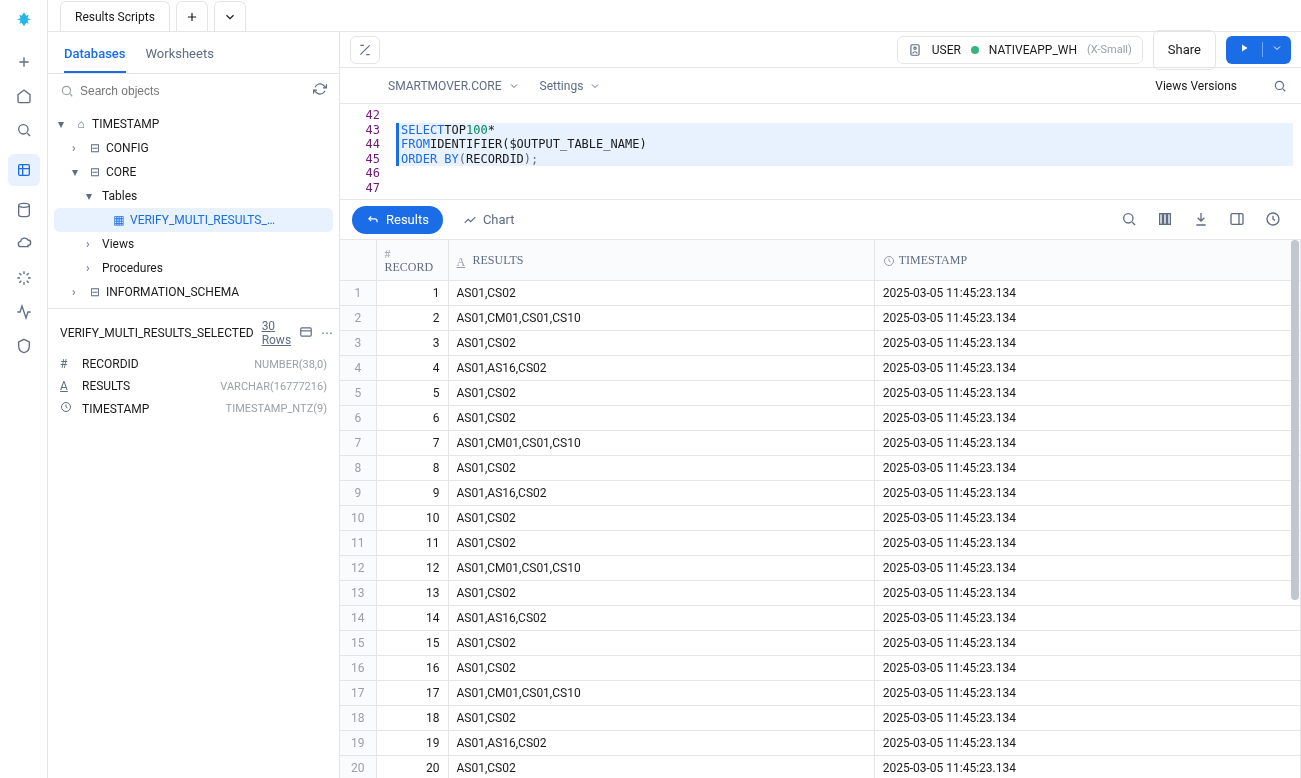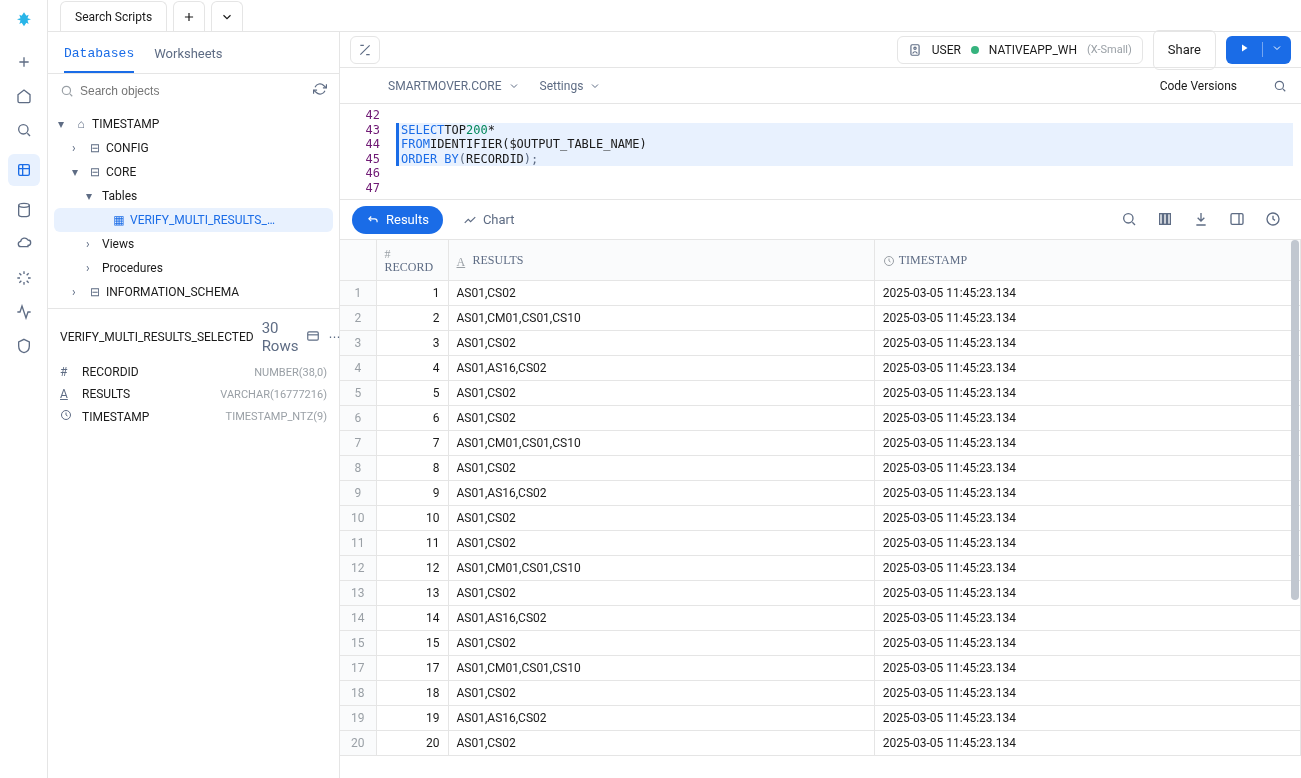--- a/index.html
+++ b/index.html
@@ -11,35 +11,35 @@
 .rail .ic.active { color:#1a6ce7; }
 .rail .active-wrap { background:#e8f1fe; border-radius:6px; padding:6px; }
 .main { flex:1; display:flex; flex-direction:column; min-width:0; }
 .tabs { height:32px; display:flex; align-items:flex-end; padding-left:12px; border-bottom:1px solid #e5e5e5; gap:6px; }
 .tab { height:30px; padding:0 14px; border:1px solid #e5e5e5; border-bottom:none; border-radius:6px 6px 0 0; display:flex; align-items:center; background:#fff; font-size:12px; }
 .tab.icon-only { width:32px; padding:0; justify-content:center; cursor:pointer; }
 .workspace { flex:1; display:flex; min-height:0; }
 .sidebar { width:292px; border-right:1px solid #e5e5e5; display:flex; flex-direction:column; min-height:0; }
 .sb-tabs { display:flex; gap:20px; padding:14px 16px 0 16px; font-size:13px; border-bottom:1px solid #e5e5e5; }
 .sb-tab { padding-bottom:10px; cursor:pointer; color:#5e6c84; }
-.sb-tab.active { color:#1a6ce7; border-bottom:2px solid #1a6ce7; font-weight:500;font-family:Liberation Mono, monospace; }
+.sb-tab.active { color:#1a6ce7; border-bottom:2px solid #1a6ce7; font-weight:500; }
 .search-row { display:flex; align-items:center; padding:8px 12px; gap:6px; border-bottom:1px solid transparent; }
 .search-row input { border:none; outline:none; flex:1; font-size:12px; color:#6d28d9; }
 .refresh { color:#5e6c84; cursor:pointer; }
 .tree { padding:4px 0; overflow:auto; }
 .tree-node { display:flex; align-items:center; padding:5px 10px; gap:4px; cursor:pointer; font-size:12px; color:#1a1a1a; }
 .tree-node.selected { background:#e8f1fe; color:#1a6ce7; border-radius:6px; margin:0 6px; }
 .chev { width:12px; color:#5e6c84; }
 .nic { width:14px; height:14px; color:#5e6c84; display:inline-flex; align-items:center; justify-content:center; }
 .tree-node.selected .nic { color:#1a6ce7; }
 .ind1 { padding-left:24px; } .ind2 { padding-left:38px; } .ind4 { padding-left:58px; }
 .table-label.crop { overflow:hidden; text-overflow:ellipsis; white-space:nowrap; max-width:150px; }
 .meta-hdr { display:flex; align-items:center; padding:10px 12px 6px 12px; font-size:12px; color:#1a1a1a; gap:8px; border-top:1px solid #e5e5e5; }
 .meta-hdr .name { flex:1; font-weight:400; }
-.meta-hdr .rows { color:#5e6c84; font-size:15px; }
+.meta-hdr .rows { color:#5e6c84; font-size:12px;text-decoration:underline; }
 .dots { color:#5e6c84; cursor:pointer; }
 .cols { padding:0 12px 12px 12px; }
 .col-row { display:flex; align-items:center; padding:4px 0; gap:8px; font-size:12px; }
 .col-row .type { margin-left:auto; color:#9aa0a6; font-size:11px; }
 .col-ic { width:14px; color:#5e6c84; }
 .editor-pane { flex:1; display:flex; flex-direction:column; min-width:0; }
 .toolbar { height:36px; display:flex; align-items:center; padding:6px 10px; border-bottom:1px solid #e5e5e5; gap:10px; }
 .toolbar .btn-ico { width:30px; height:28px; border:1px solid #e5e5e5; border-radius:6px; display:flex; align-items:center; justify-content:center; color:#5e6c84; cursor:pointer; }
 .toolbar .spacer { flex:1; }
 .role-pill { border:1px solid #e5e5e5; border-radius:6px; height:28px; display:flex; align-items:center; padding:0 10px; gap:10px; font-size:12px; cursor:pointer;justify-content:center; }
@@ -136,21 +136,21 @@
     <div class="ic">
         <svg viewBox="0 0 24 24" width="16" height="16" stroke="currentColor" fill="none" stroke-width="2">
           <path d="M12 2l8 4v6c0 5-3.5 9-8 10-4.5-1-8-5-8-10V6z"></path>
         </svg>
       </div>
   </div>
 
   <div class="main">
     <div class="tabs">
       <div class="tab">
-          <span>Search Scripts</span>
+          <span>Results Scripts</span>
         </div>
       <div class="tab icon-only">
           <svg viewBox="0 0 24 24" width="14" height="14" stroke="currentColor" fill="none" stroke-width="2">
             <path d="M12 5v14M5 12h14"></path>
           </svg>
         </div>
       <div class="tab icon-only">
           <svg viewBox="0 0 24 24" width="14" height="14" stroke="currentColor" fill="none" stroke-width="2">
             <path d="M6 9l6 6 6-6"></path>
           </svg>
@@ -280,39 +280,39 @@
                 <path d="M6 9l6 6 6-6"></path>
               </svg>
             </div>
           <div class="context-item">
               <span>Settings</span>
               <svg viewBox="0 0 24 24" width="12" height="12" stroke="currentColor" fill="none" stroke-width="2">
                 <path d="M6 9l6 6 6-6"></path>
               </svg>
             </div>
           <div class="spacer"></div>
-          <span class="link">Code Versions</span>
+          <span class="link">Views Versions</span>
           <svg viewBox="0 0 24 24" width="14" height="14" stroke="#5e6c84" fill="none" stroke-width="2" style="margin-left:16px">
               <circle cx="11" cy="11" r="7"></circle>
               <path d="M21 21l-4-4"></path>
             </svg>
         </div>
 
         <div class="editor">
           <div class="gutter" id="gutter">
               <div class="lh">42</div>
               <div class="lh">43</div>
               <div class="lh">44</div>
               <div class="lh">45</div>
               <div class="lh">46</div>
               <div class="lh">47</div>
             </div>
           <div class="code" id="code">
               <div class="code-line"></div>
-              <div class="code-line hl"><span class="cursor-bar"></span><span class="kw">SELECT</span> TOP <span class="num">200</span> *</div>
+              <div class="code-line hl"><span class="cursor-bar"></span><span class="kw">SELECT</span> TOP <span class="num">100</span> *</div>
               <div class="code-line hl"><span class="cursor-bar"></span><span class="kw">FROM</span> IDENTIFIER($OUTPUT_TABLE_NAME)</div>
               <div class="code-line hl"><span class="cursor-bar"></span><span class="kw">ORDER BY</span> <span class="punct">(</span>RECORDID<span class="punct">);</span></div>
               <div class="code-line"></div>
               <div class="code-line"></div>
             </div>
         </div>
 
         <div class="results-bar">
           <div class="pill primary">
             <svg viewBox="0 0 24 24" width="14" height="14" stroke="currentColor" fill="none" stroke-width="2">
@@ -448,20 +448,26 @@
                   <td>AS01,AS16,CS02</td>
                   <td>2025-03-05 11:45:23.134</td>
                 </tr>
                 <tr>
                   <td class="idx">15</td>
                   <td class="num-cell col-record">15</td>
                   <td>AS01,CS02</td>
                   <td>2025-03-05 11:45:23.134</td>
                 </tr>
                 <tr>
+                  <td class="idx">16</td>
+                  <td class="num-cell col-record">16</td>
+                  <td>AS01,CS02</td>
+                  <td>2025-03-05 11:45:23.134</td>
+                </tr>
+                <tr>
                   <td class="idx">17</td>
                   <td class="num-cell col-record">17</td>
                   <td>AS01,CM01,CS01,CS10</td>
                   <td>2025-03-05 11:45:23.134</td>
                 </tr>
                 <tr>
                   <td class="idx">18</td>
                   <td class="num-cell col-record">18</td>
                   <td>AS01,CS02</td>
                   <td>2025-03-05 11:45:23.134</td>

